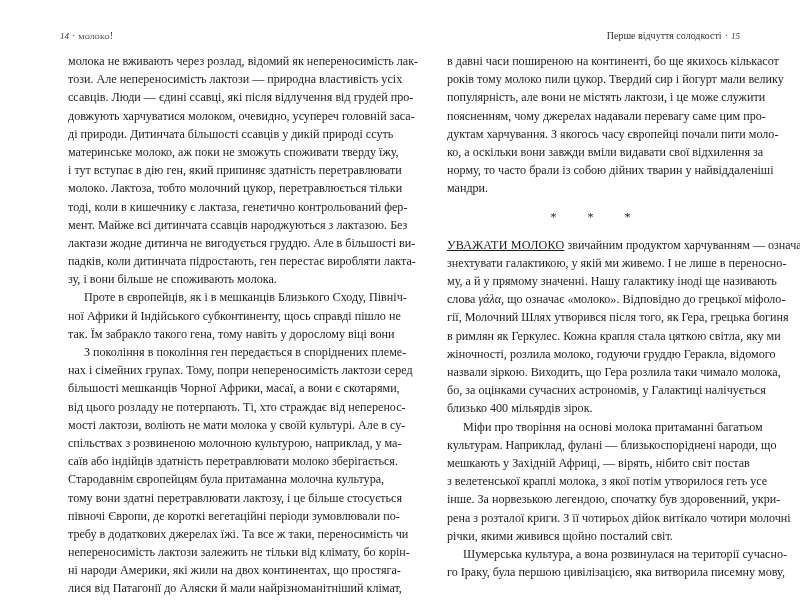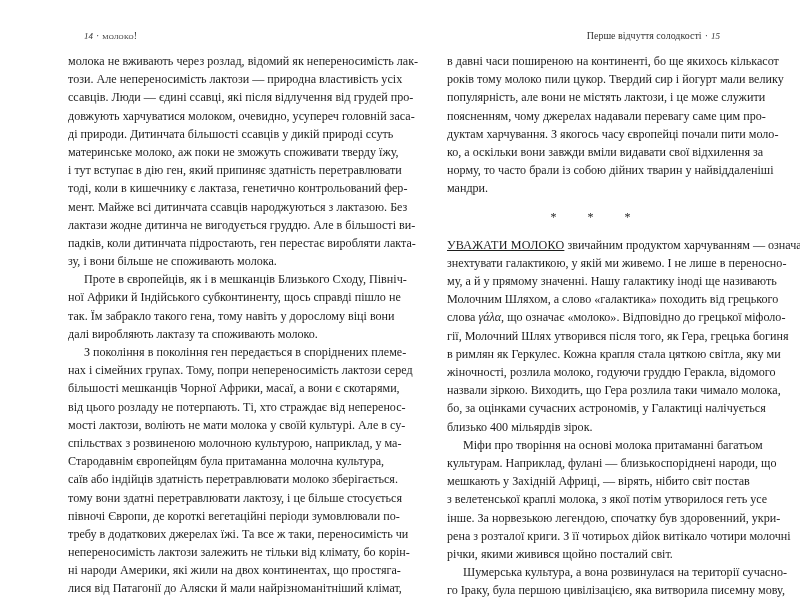--- a/index.html
+++ b/index.html
@@ -31,22 +31,22 @@
   .page.right { left: 400px; }
 
   .running-head {
     position: absolute;
     top: 30px;
     font-size: 10px;
     color: #333;
     white-space: nowrap;
     line-height: 12px;
   }
-  .page.left .running-head { left: 84px; }
-  .page.right .running-head { right: 80px; }
+  .page.left .running-head { left: 60px; }
+  .page.right .running-head { right: 60px; }
   .running-head .num { font-style: italic; font-size: 9px; }
   .running-head .dot { margin: 0 3px; }
   .running-head .title-sc { font-variant: small-caps; letter-spacing: 0.2px; }
 
   .column {
     position: absolute;
     top: 52px;
     font-size: 12.1px;
     line-height: 18.2px;
     text-align: justify;
@@ -89,37 +89,37 @@
       <span class="num">14</span><span class="dot">·</span><span class="title-sc">молоко!</span>
     </div>
     <div class="column" id="left-column">
         <span class="line">молока не вживають через розлад, відомий як непереносимість лак-</span>
         <span class="line">този. Але непереносимість лактози — природна властивість усіх</span>
         <span class="line">ссавців. Люди — єдині ссавці, які після відлучення від грудей про-</span>
         <span class="line">довжують харчуватися молоком, очевидно, усупереч головній заса-</span>
         <span class="line">ді природи. Дитинчата більшості ссавців у дикій природі ссуть</span>
         <span class="line">материнське молоко, аж поки не зможуть споживати тверду їжу,</span>
         <span class="line">і тут вступає в дію ген, який припиняє здатність перетравлювати</span>
+        <span class="line">молоко. Лактоза, тобто молочний цукор, перетравлюється тільки</span>
         <span class="line">тоді, коли в кишечнику є лактаза, генетично контрольований фер-</span>
         <span class="line">мент. Майже всі дитинчата ссавців народжуються з лактазою. Без</span>
         <span class="line">лактази жодне дитинча не вигодується груддю. Але в більшості ви-</span>
         <span class="line">падків, коли дитинчата підростають, ген перестає виробляти лакта-</span>
         <span class="line last">зу, і вони більше не споживають молока.</span>
         <span class="line" style="text-indent: 16px;">Проте в європейців, як і в мешканців Близького Сходу, Північ-</span>
         <span class="line">ної Африки й Індійського субконтиненту, щось справді пішло не</span>
         <span class="line">так. Їм забракло такого гена, тому навіть у дорослому віці вони</span>
-        <span class="line last">далі виробляють лактазу та споживають молоко.</span>
         <span class="line" style="text-indent: 16px;">З покоління в покоління ген передається в споріднених племе-</span>
         <span class="line">нах і сімейних групах. Тому, попри непереносимість лактози серед</span>
         <span class="line">більшості мешканців Чорної Африки, масаї, а вони є скотарями,</span>
         <span class="line">від цього розладу не потерпають. Ті, хто страждає від неперенос-</span>
         <span class="line">мості лактози, воліють не мати молока у своїй культурі. Але в су-</span>
         <span class="line">спільствах з розвиненою молочною культурою, наприклад, у ма-</span>
+        <span class="line">саїв або індійців здатність перетравлювати молоко зберігається.</span>
         <span class="line">Стародавнім європейцям була притаманна молочна культура,</span>
-        <span class="line">саїв або індійців здатність перетравлювати молоко зберігається.</span>
         <span class="line">тому вони здатні перетравлювати лактозу, і це більше стосується</span>
         <span class="line">півночі Європи, де короткі вегетаційні періоди зумовлювали по-</span>
         <span class="line">требу в додаткових джерелах їжі. Та все ж таки, переносимість чи</span>
         <span class="line">непереносимість лактози залежить не тільки від клімату, бо корін-</span>
         <span class="line">ні народи Америки, які жили на двох континентах, що простяга-</span>
         <span class="line">лися від Патагонії до Аляски й мали найрізноманітніший клімат,</span>
       </div>
   </div>
 
   <div class="page right">
@@ -135,21 +135,20 @@
           <span class="line">дуктам харчування. З якогось часу європейці почали пити моло-</span>
           <span class="line">ко, а оскільки вони завжди вміли видавати свої відхилення за</span>
           <span class="line">норму, то часто брали із собою дійних тварин у найвіддаленіші</span>
           <span class="line last">мандри.</span>
         </div>
       <div class="section-break">* * *</div>
       <span class="line"><span class="smallcaps">УВАЖАТИ МОЛОКО</span><span> звичайним продуктом харчуванням — означає</span></span>
       <div id="right-after">
           <span class="line">знехтувати галактикою, у якій ми живемо. І не лише в переносно-</span>
           <span class="line">му, а й у прямому значенні. Нашу галактику іноді ще називають</span>
-          <span class="line">Молочним Шляхом, а слово «галактика» походить від грецького</span>
           <span class="line"><span>слова </span><span class="greek">γάλα</span><span>, що означає «молоко». Відповідно до грецької міфоло-</span></span>
           <span class="line">гії, Молочний Шлях утворився після того, як Гера, грецька богиня</span>
           <span class="line">в римлян як Геркулес. Кожна крапля стала цяткою світла, яку ми</span>
           <span class="line">жіночності, розлила молоко, годуючи груддю Геракла, відомого</span>
           <span class="line">назвали зіркою. Виходить, що Гера розлила таки чимало молока,</span>
           <span class="line">бо, за оцінками сучасних астрономів, у Галактиці налічується</span>
           <span class="line last">близько 400 мільярдів зірок.</span>
           <span class="line" style="text-indent: 16px;">Міфи про творіння на основі молока притаманні багатьом</span>
           <span class="line">культурам. Наприклад, фулані — близькоспоріднені народи, що</span>
           <span class="line">мешкають у Західній Африці, — вірять, нібито світ постав</span>

